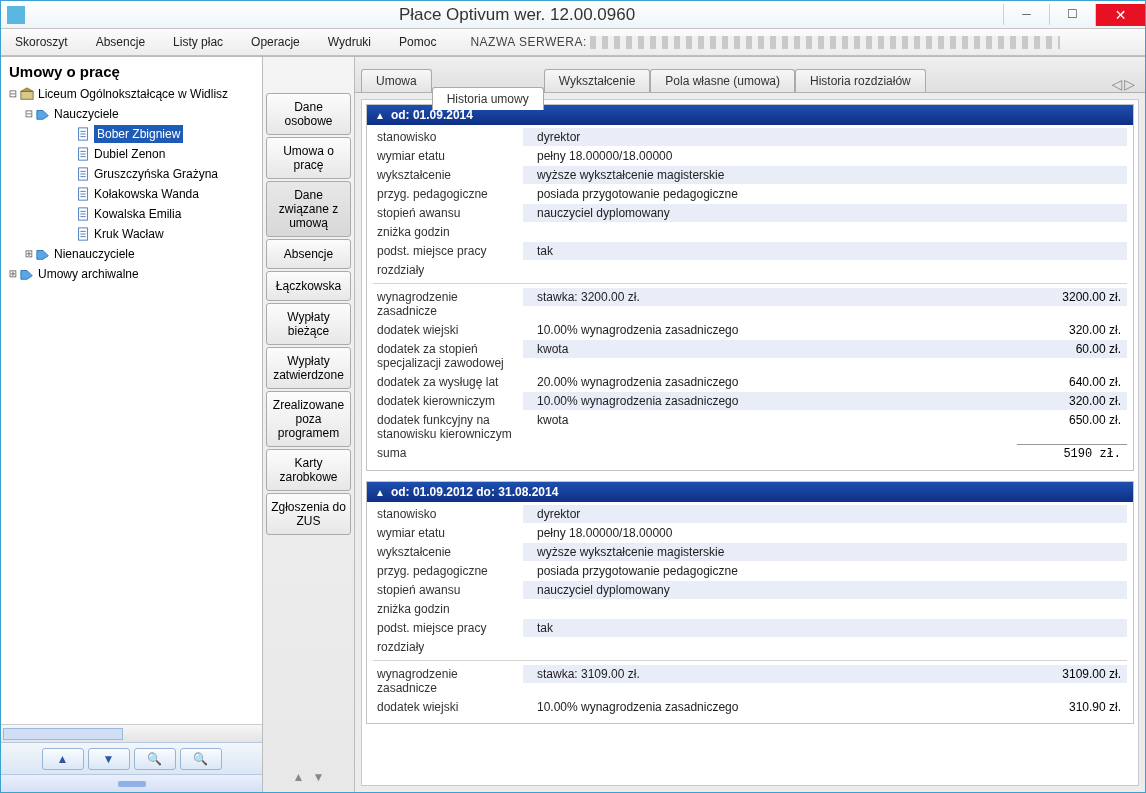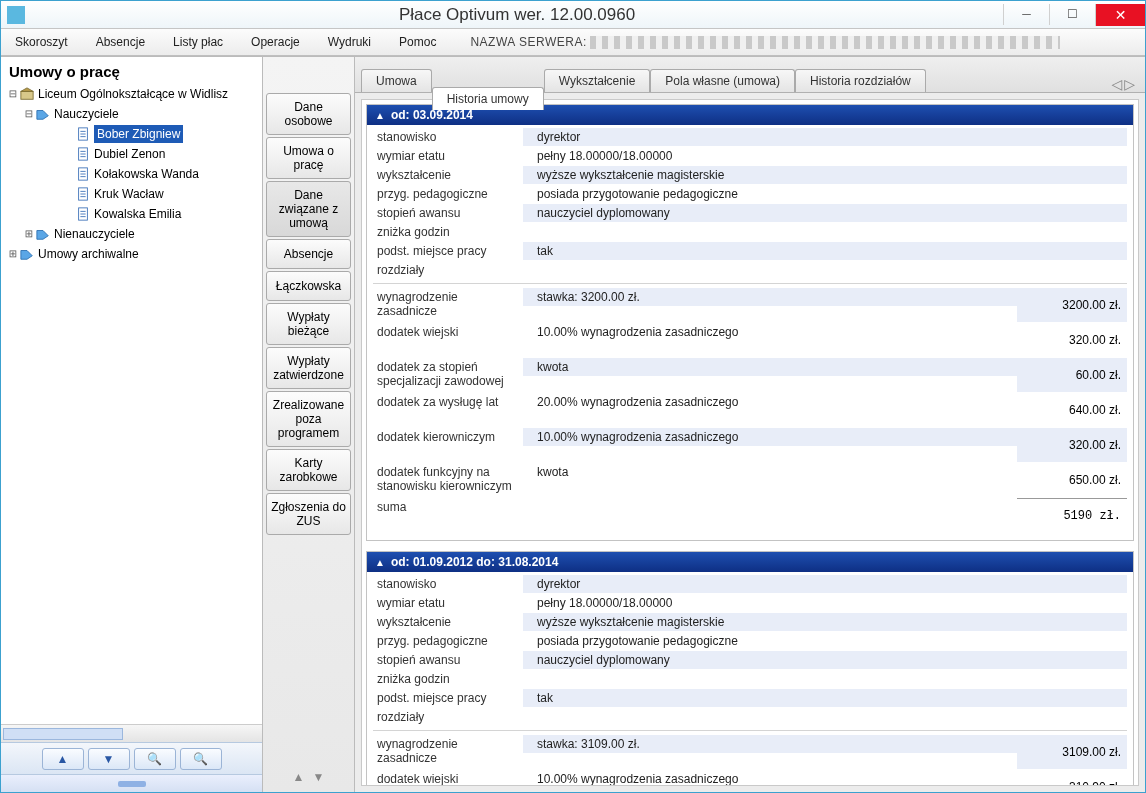--- a/index.html
+++ b/index.html
@@ -47,21 +47,21 @@
 .tab-arrows span{font-size:14px;}
 .panel { flex:1; background:#fff; margin:6px; border:1px solid #c9c9c9; overflow-y:scroll; padding:4px; }
 .section { border:1px solid #c3c3c3; margin-bottom:10px; }
 .sec-head { background:linear-gradient(#1e4fb0,#0e2f84); color:#fff; font-weight:700; padding:3px 8px; display:flex; align-items:center; gap:6px; font-size:12px; }
 .sec-head .tri { font-size:10px; }
 .sec-body { padding:2px 6px 6px; }
 .row { display:flex; align-items:flex-start; margin:1px 0; }
 .row.odd .valcell, .row.odd .amt { background:#e8edf8; }
 .row .lblcell { width:150px; padding:2px 4px; color:#333; }
 .row .valcell { flex:1; padding:2px 14px; color:#222; }
-.row .amt { width:110px; text-align:right; padding:10px 6px; }
+.row .amt { width:110px; text-align:right; padding:2px 6px; }
 hr.sep { border:none; border-top:1px solid #d4d4d4; margin:4px 0; }
 .sum .amt { border-top:1px solid #999; font-weight:400;font-family:Liberation Mono, monospace; }
 </style>
 </head>
 <body>
 
 <div class="titlebar">
   <span class="app-icon"></span>
   <div class="title">Płace Optivum wer. 12.00.0960</div>
   <div class="win-btns">
@@ -136,45 +136,57 @@
           <div class="tnode l3">
             <span class="exp"></span>
             <span class="ticon">
               <svg viewBox="0 0 16 16">
                 <rect x="3" y="1" width="10" height="14" fill="#fff" stroke="#3a6fb7"></rect>
                 <line x1="5" y1="5" x2="11" y2="5" stroke="#3a6fb7"></line>
                 <line x1="5" y1="8" x2="11" y2="8" stroke="#3a6fb7"></line>
                 <line x1="5" y1="11" x2="11" y2="11" stroke="#3a6fb7"></line>
               </svg>
             </span>
+            <span class="tlabel">Gruszczyńska Grażyna</span>
+          </div>
+          <div class="tnode l3">
+            <span class="exp"></span>
+            <span class="ticon">
+              <svg viewBox="0 0 16 16">
+                <rect x="3" y="1" width="10" height="14" fill="#fff" stroke="#3a6fb7"></rect>
+                <line x1="5" y1="5" x2="11" y2="5" stroke="#3a6fb7"></line>
+                <line x1="5" y1="8" x2="11" y2="8" stroke="#3a6fb7"></line>
+                <line x1="5" y1="11" x2="11" y2="11" stroke="#3a6fb7"></line>
+              </svg>
+            </span>
             <span class="tlabel">Kołakowska Wanda</span>
           </div>
           <div class="tnode l3">
             <span class="exp"></span>
             <span class="ticon">
               <svg viewBox="0 0 16 16">
                 <rect x="3" y="1" width="10" height="14" fill="#fff" stroke="#3a6fb7"></rect>
                 <line x1="5" y1="5" x2="11" y2="5" stroke="#3a6fb7"></line>
                 <line x1="5" y1="8" x2="11" y2="8" stroke="#3a6fb7"></line>
                 <line x1="5" y1="11" x2="11" y2="11" stroke="#3a6fb7"></line>
               </svg>
             </span>
+            <span class="tlabel">Kowalska Emilia</span>
+          </div>
+          <div class="tnode l3">
+            <span class="exp"></span>
+            <span class="ticon">
+              <svg viewBox="0 0 16 16">
+                <rect x="3" y="1" width="10" height="14" fill="#fff" stroke="#3a6fb7"></rect>
+                <line x1="5" y1="5" x2="11" y2="5" stroke="#3a6fb7"></line>
+                <line x1="5" y1="8" x2="11" y2="8" stroke="#3a6fb7"></line>
+                <line x1="5" y1="11" x2="11" y2="11" stroke="#3a6fb7"></line>
+              </svg>
+            </span>
             <span class="tlabel">Kruk Wacław</span>
-          </div>
-          <div class="tnode l3">
-            <span class="exp"></span>
-            <span class="ticon">
-              <svg viewBox="0 0 16 16">
-                <rect x="3" y="1" width="10" height="14" fill="#fff" stroke="#3a6fb7"></rect>
-                <line x1="5" y1="5" x2="11" y2="5" stroke="#3a6fb7"></line>
-                <line x1="5" y1="8" x2="11" y2="8" stroke="#3a6fb7"></line>
-                <line x1="5" y1="11" x2="11" y2="11" stroke="#3a6fb7"></line>
-              </svg>
-            </span>
-            <span class="tlabel">Kowalska Emilia</span>
           </div>
         </div>
       <div class="tnode l1">
         <span class="exp">⊞</span>
         <span class="ticon">
             <svg viewBox="0 0 16 16">
               <polygon points="1,4 8,4 14,10 8,14 1,14" fill="#5aa6e6" stroke="#2c6fb0"></polygon>
             </svg>
           </span>
         <span class="tlabel">Nienauczyciele</span>
@@ -239,21 +251,21 @@
       <div class="tab">Historia rozdziałów</div>
       <div class="tab-arrows">
           <span>◁</span>
           <span>▷</span>
         </div>
     </div>
     <div class="panel" id="panel">
         <div class="section">
           <div class="sec-head">
             <span class="tri">▲</span>
-            <span>od: 03.09.2014</span>
+            <span>od: 01.09.2014</span>
           </div>
           <div class="sec-body">
             <div class="row odd">
               <div class="lblcell">stanowisko</div>
               <div class="valcell">dyrektor</div>
             </div>
             <div class="row">
               <div class="lblcell">wymiar etatu</div>
               <div class="valcell">pełny 18.00000/18.00000</div>
             </div>

